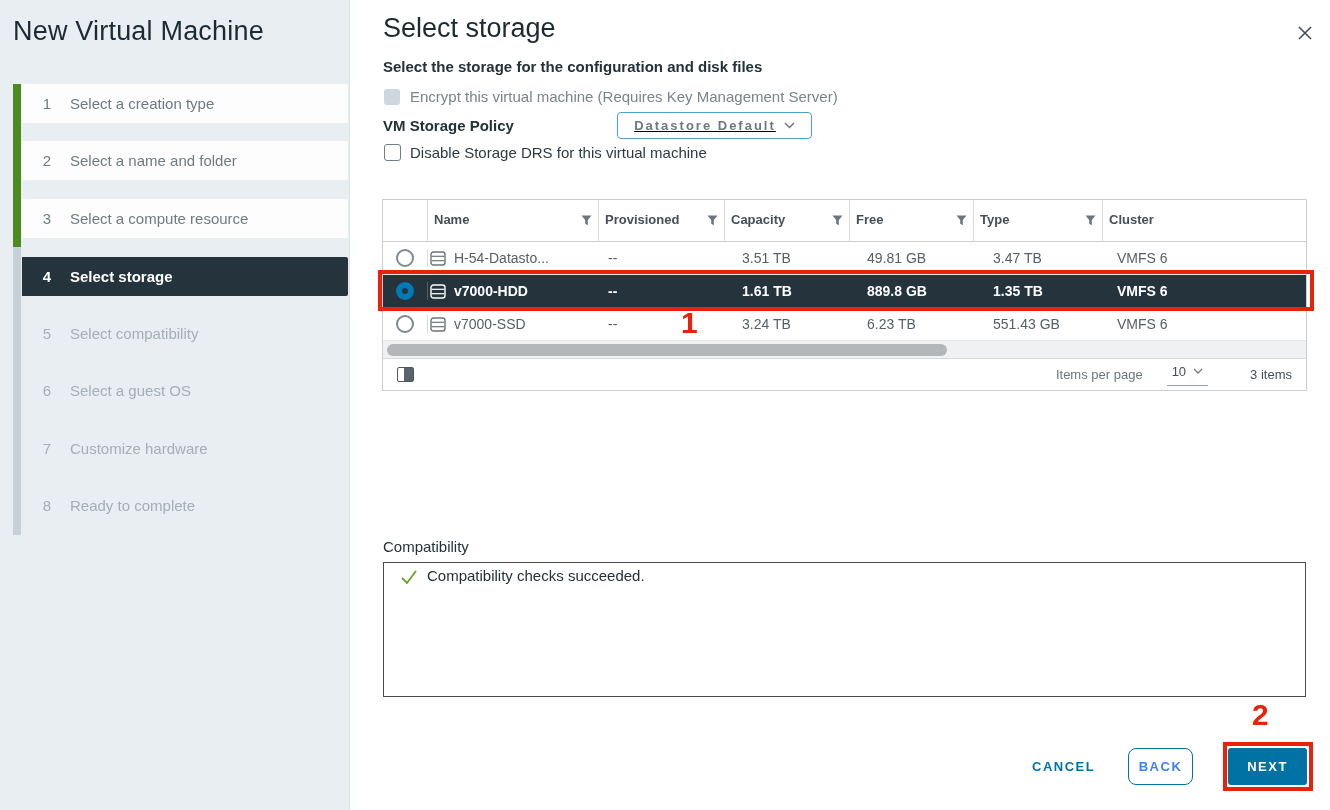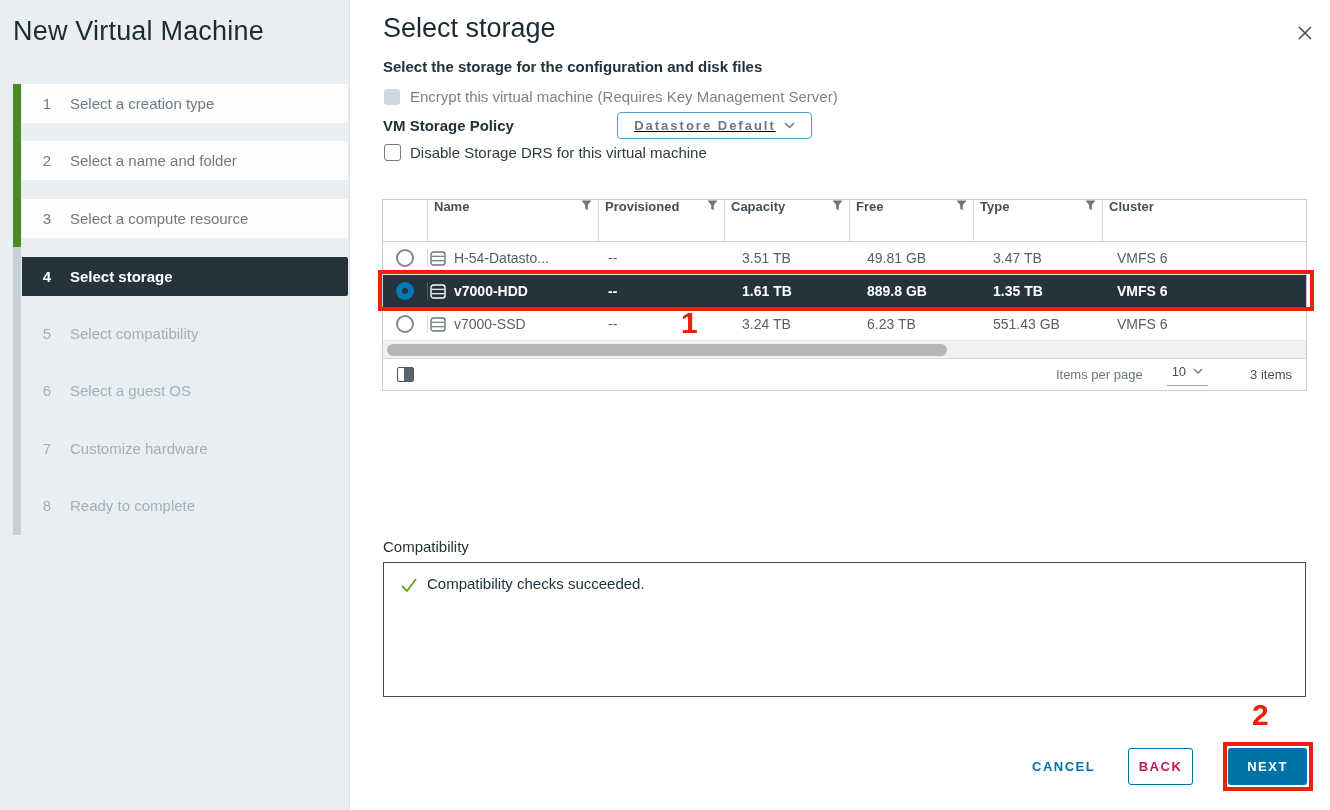--- a/index.html
+++ b/index.html
@@ -32,21 +32,21 @@
   .policy-dd { position:absolute; left:617px; top:112px; width:195px; height:27px; border:1px solid #4da1cc; border-radius:4px;
                display:flex; align-items:center; justify-content:center; gap:8px; background:#fff; cursor:pointer;text-decoration:underline; }
   .policy-dd span { font-size:13px; font-weight:600; letter-spacing:2px; color:#6d7980; }
   .drs-row { position:absolute; left:384px; top:144px; display:flex; align-items:center; }
   .cb-empty { width:17px; height:17px; background:#fff; border:1px solid #717d85; border-radius:3px; margin-right:9px; }
   .drs-label { font-size:15px; color:#2c3a43; }
 
   
   .grid { position:absolute; left:382px; top:199px; width:925px; height:192px; border:1px solid #cccfd1; background:#fff; }
   .thead { display:flex; height:42px; border-bottom:1px solid #cccfd1; }
-  .th { display:flex; justify-content:space-between; padding:0 6px; font-size:13px; font-weight:700;
+  .th { display:flex; align-items:center; justify-content:space-between; padding:0 6px; font-size:13px; font-weight:700;
         color:#454f58; line-height:1.15; }
   .th + .th { border-left:1px solid #d8dbdd; }
   .c0{width:44px}.c1{width:171px}.c2{width:134px}.c3{width:125px}.c4{width:126px}.c5{width:124px}.c6{width:129px}.c7{flex:1; border-left:1px solid #d8dbdd;}
   .trow { display:flex; align-items:center; height:33px; border-bottom:1px solid #e4e6e7; font-size:14px; color:#565f66; cursor:pointer; }
   .trow .cell { padding:0 10px; white-space:nowrap; overflow:hidden; }
   .trow.selected { background:#25333d; color:#ffffff; font-weight:700; }
   .radio-cell { width:44px; display:flex; justify-content:center; }
   .radio { width:18px; height:18px; border-radius:50%; border:2px solid #7d8990; background:#fff; }
   .radio.on { border:none; background:#0079b4; position:relative; }
   .radio.on::after { content:""; position:absolute; left:6px; top:6px; width:6px; height:6px; border-radius:50%; background:#25333d; }
@@ -63,28 +63,28 @@
   .colpick { width:17px; height:15px; border:1.6px solid #4e585f; border-radius:2px; position:relative; cursor:pointer; }
   .colpick::after { content:""; position:absolute; right:0; top:0; width:60%; height:100%; background:#5a646c; }
   .foot-right { margin-left:auto; display:flex; align-items:center; font-size:13px; color:#6b767e; }
   .ipp-label { margin-right:24px; }
   .ipp-value { display:flex; align-items:center; gap:7px; color:#454f58; border-bottom:1.5px solid #9aa3a9; padding:0 5px 6px 5px; cursor:pointer; }
   .total-items { margin-left:42px; color:#454f58; }
 
   
   .compat-label { position:absolute; left:383px; top:538px; font-size:15px; color:#22313a; }
   .compat-box { position:absolute; left:383px; top:562px; width:923px; height:135px; border:1px solid #4b4b4b; background:#fff;
-                padding:12px 16px; display:flex; align-items:flex-start; gap:9px; }
+                padding:4px 16px; display:flex; align-items:flex-start; gap:9px; }
   .compat-msg { font-size:15px; color:#22313a; }
 
   
   .btn-cancel { position:absolute; left:1032px; top:748px; height:37px; line-height:37px; font-size:13px; font-weight:700;
                 letter-spacing:1.5px; color:#0072a3; cursor:pointer; }
-  .btn-back { position:absolute; left:1128px; top:748px; width:65px; height:37px; border:1px solid #0072a3; border-radius:3px;
-              background:#fff; color:#be185d; font-size:13px; font-weight:700; letter-spacing:1.5px; cursor:pointer;
+  .btn-back { position:absolute; left:1128px; top:748px; width:65px; height:37px; border:1px solid #0072a3; border-radius:8px;
+              background:#fff; color:#3b82f6; font-size:13px; font-weight:700; letter-spacing:1.5px; cursor:pointer;
               display:flex; align-items:center; justify-content:center; }
   .btn-next { position:absolute; left:1228px; top:748px; width:79px; height:37px; border:none; border-radius:3px;
               background:#0072a3; color:#ffffff; font-size:13px; font-weight:700; letter-spacing:1.5px; cursor:pointer;
               display:flex; align-items:center; justify-content:center; }
 
   
   .ann { position:absolute; border:4px solid #e8230c; pointer-events:none; }
   .ann-row { left:378px; top:270px; width:936px; height:41px; }
   .ann-next { left:1223px; top:742px; width:90px; height:49px; }
   .ann-num { position:absolute; color:#e8230c; font-size:30px; font-weight:700; pointer-events:none; }

